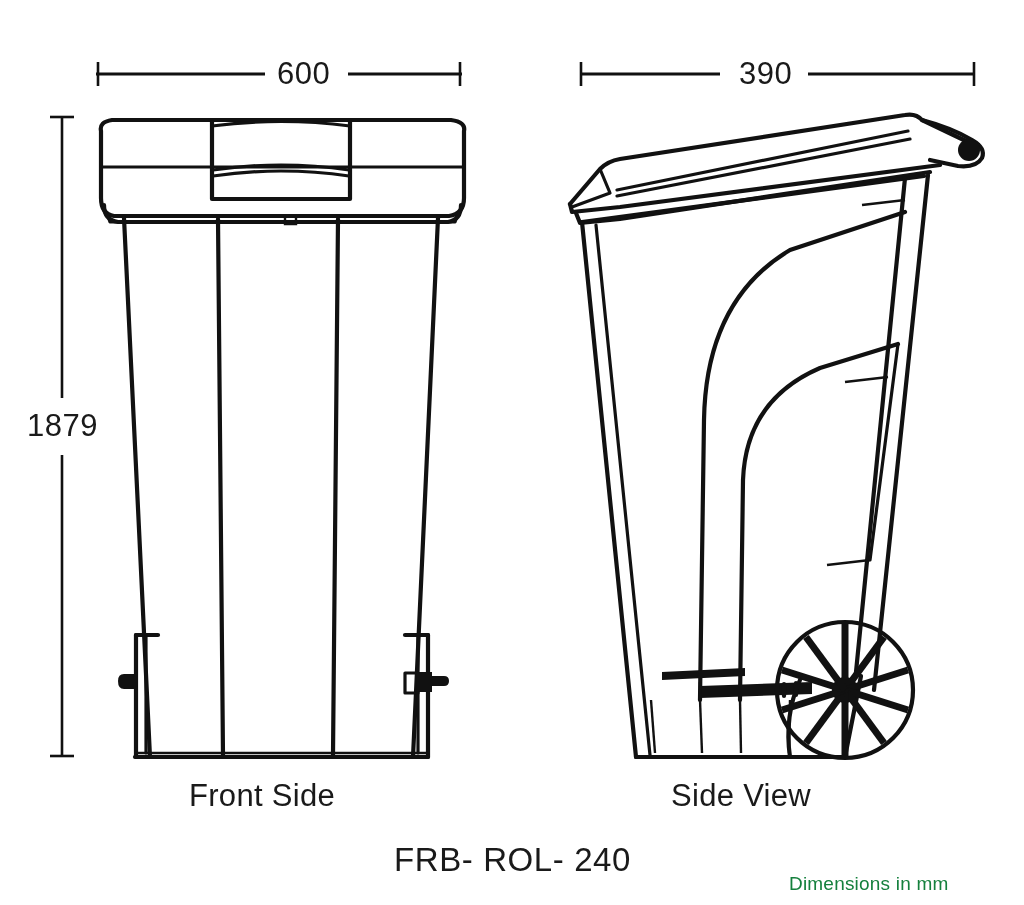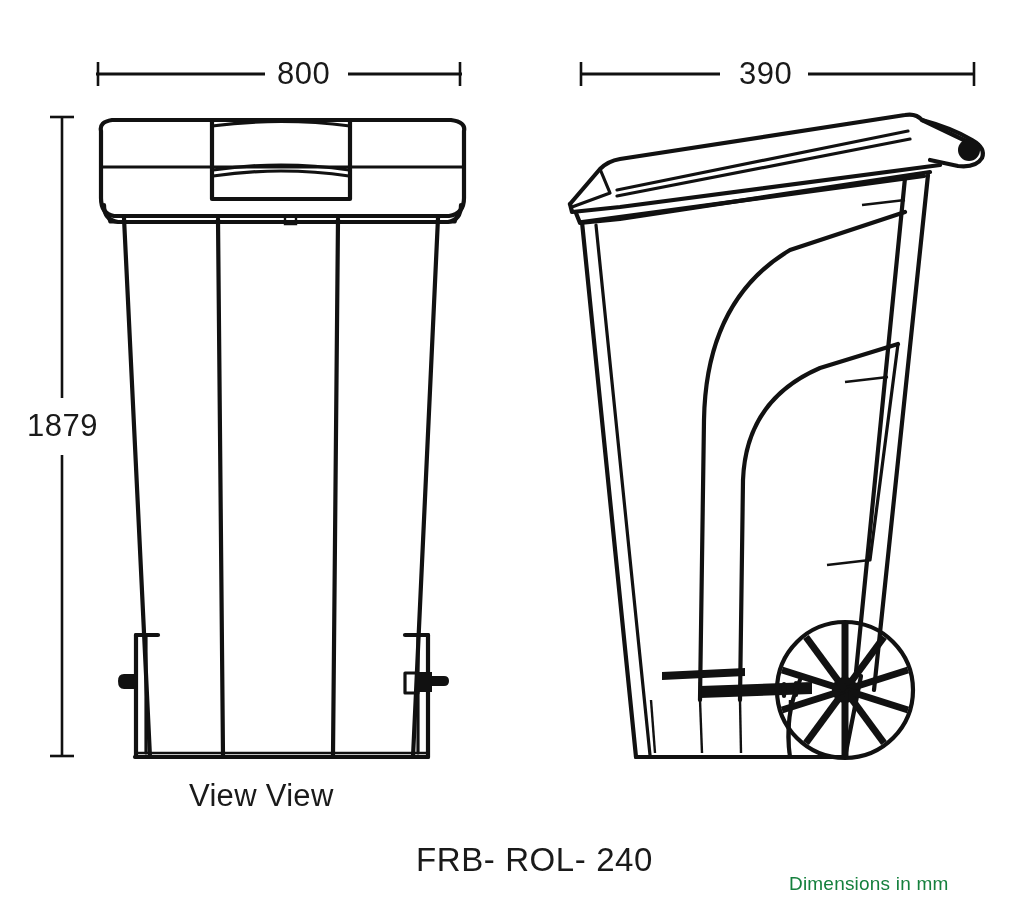--- a/index.html
+++ b/index.html
@@ -230,26 +230,27 @@
         <line class="spoke" x1="845" y1="690" x2="806" y2="743"></line>
         <line class="spoke" x1="845" y1="690" x2="782" y2="710"></line>
         <line class="spoke" x1="845" y1="690" x2="782" y2="670"></line>
         <line class="spoke" x1="845" y1="690" x2="806" y2="637"></line>
       </g>
 
       <path class="ln" d="M 790 757 Q 784 716 800 680"></path>
     </g>
   </svg>
 
-  <div class="txt dim-text" style="left:277px; top:58px;">800</div>
+  <div class="txt dim-text" style="left:277px; top:58px;">600</div>
 
   <div class="txt dim-text" style="left:739px; top:58px;">390</div>
 
   <div class="txt dim-text" style="left:27px; top:410px;">1879</div>
 
-  <div class="txt view-label" style="left:189px; top:780px;">View View</div>
-
-
-  <div class="txt title-text" style="left:416px; top:843px;">FRB- ROL- 240</div>
+  <div class="txt view-label" style="left:189px; top:780px;">Front Side</div>
+
+  <div class="txt view-label" style="left:671px; top:780px;">Side View</div>
+
+  <div class="txt title-text" style="left:394px; top:843px;">FRB- ROL- 240</div>
 
   <div class="txt note-text" style="left:789px; top:874px;">Dimensions in mm</div>
 
 </div>
 
 </body></html>

